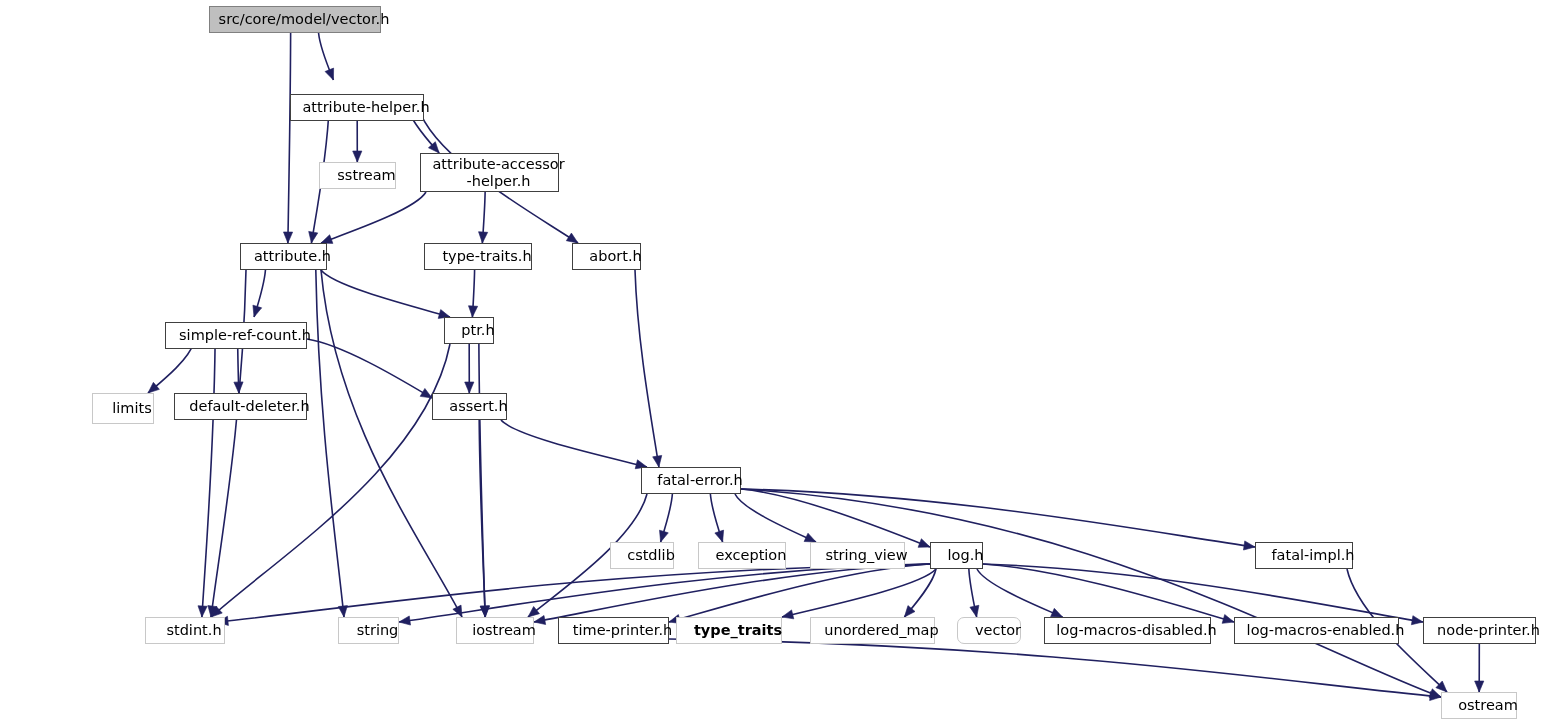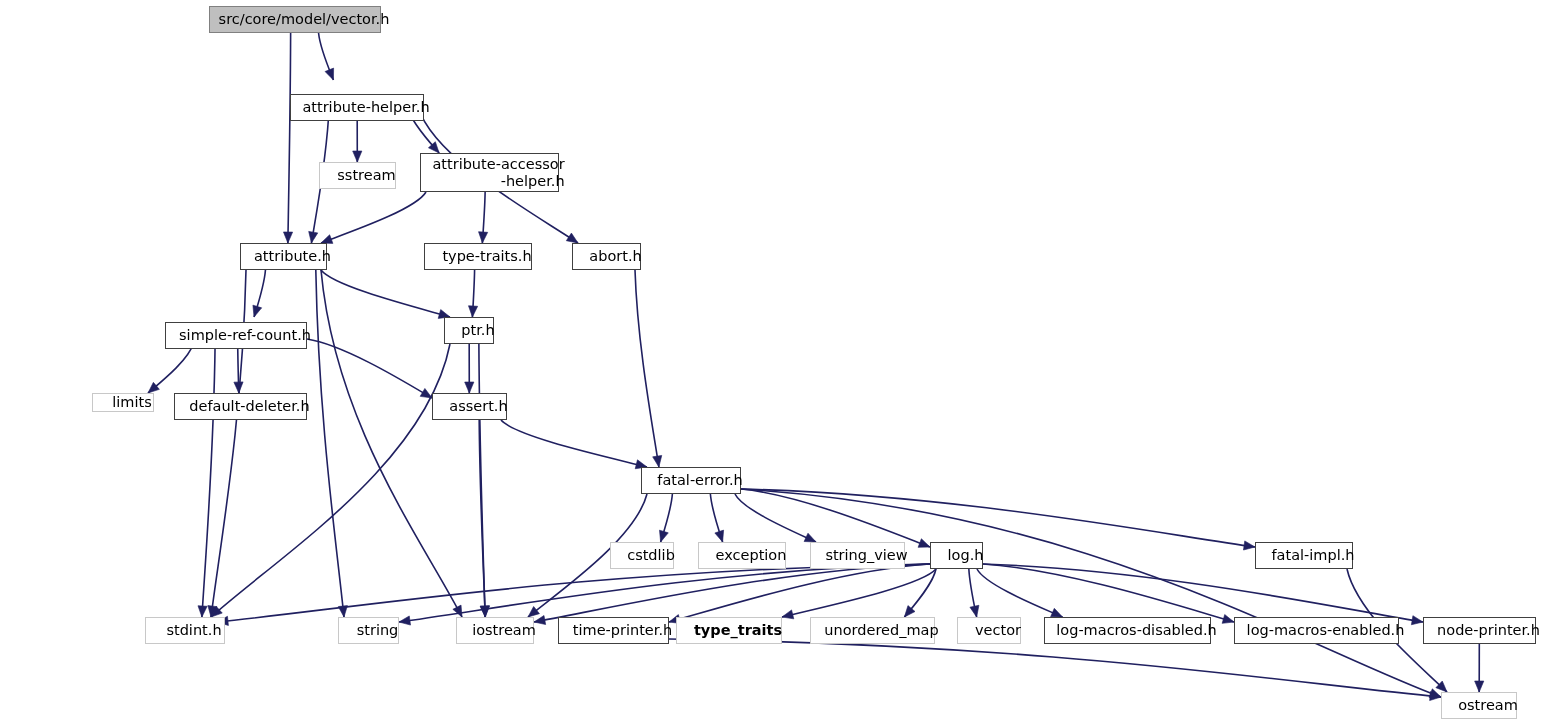--- a/index.html
+++ b/index.html
@@ -240,41 +240,41 @@
       </g>
       <g>
         <path class="edge-path" d="M 1479.31 644 C 1479.298 659.2861566153803, 1479.2236 681.44, 1479.19 692"></path>
         <polygon class="arrow-head" points="1479.19,692 1474.625023107779,680.9854193918476 1483.8249765378848,681.0146919709433"></polygon>
       </g>
     </svg>
   <div id="node-layer">
       <div class="gnode root" style="left: 209px; top: 6px; width: 172px; height: 27px;">src/core/model/vector.h</div>
       <div class="gnode local" style="left: 290px; top: 80px; width: 134px; height: 27px; margin-top: 14px;">attribute-helper.h</div>
       <div class="gnode system" style="left: 319px; top: 162px; width: 77px; height: 27px;">sstream</div>
-      <div class="gnode local" style="left: 420px; top: 153px; width: 139px; height: 39px; text-align: right;">attribute-accessor
+      <div class="gnode local" style="left: 420px; top: 153px; width: 139px; height: 39px;">attribute-accessor
 -helper.h</div>
       <div class="gnode local" style="left: 240px; top: 243px; width: 87px; height: 27px;">attribute.h</div>
       <div class="gnode local" style="left: 424px; top: 243px; width: 108px; height: 27px;">type-traits.h</div>
       <div class="gnode local" style="left: 572px; top: 243px; width: 69px; height: 27px;">abort.h</div>
       <div class="gnode local" style="left: 165px; top: 322px; width: 142px; height: 27px;">simple-ref-count.h</div>
       <div class="gnode local" style="left: 444px; top: 317px; width: 50px; height: 27px;">ptr.h</div>
-      <div class="gnode system" style="left: 92px; top: 393px; width: 62px; height: 19px;">limits</div>
+      <div class="gnode system" style="left: 92px; top: 393px; width: 62px; height: 31px;">limits</div>
       <div class="gnode local" style="left: 174px; top: 393px; width: 133px; height: 27px;">default-deleter.h</div>
       <div class="gnode local" style="left: 432px; top: 393px; width: 75px; height: 27px;">assert.h</div>
       <div class="gnode local" style="left: 641px; top: 467px; width: 100px; height: 27px;">fatal-error.h</div>
       <div class="gnode system" style="left: 610px; top: 542px; width: 64px; height: 27px;">cstdlib</div>
       <div class="gnode system" style="left: 698px; top: 542px; width: 88px; height: 27px;">exception</div>
       <div class="gnode system" style="left: 810px; top: 542px; width: 95px; height: 27px;">string_view</div>
       <div class="gnode local" style="left: 930px; top: 542px; width: 53px; height: 27px;">log.h</div>
       <div class="gnode local" style="left: 1255px; top: 542px; width: 98px; height: 27px;">fatal-impl.h</div>
       <div class="gnode system" style="left: 145px; top: 617px; width: 80px; height: 27px;">stdint.h</div>
       <div class="gnode system" style="left: 338px; top: 617px; width: 61px; height: 27px;">string</div>
       <div class="gnode system" style="left: 456px; top: 617px; width: 78px; height: 27px;">iostream</div>
       <div class="gnode local" style="left: 558px; top: 617px; width: 111px; height: 27px;">time-printer.h</div>
       <div class="gnode system" style="left: 676px; top: 617px; width: 106px; height: 27px; font-weight: bold;">type_traits</div>
       <div class="gnode system" style="left: 810px; top: 617px; width: 125px; height: 27px;">unordered_map</div>
-      <div class="gnode system" style="left: 957px; top: 617px; width: 64px; height: 27px;">vector</div>
+      <div class="gnode system" style="left: 957px; top: 617px; width: 64px; height: 27px; border-radius: 7px;">vector</div>
       <div class="gnode local" style="left: 1044px; top: 617px; width: 167px; height: 27px;">log-macros-disabled.h</div>
       <div class="gnode local" style="left: 1234px; top: 617px; width: 165px; height: 27px;">log-macros-enabled.h</div>
       <div class="gnode local" style="left: 1423px; top: 617px; width: 113px; height: 27px;">node-printer.h</div>
       <div class="gnode system" style="left: 1441px; top: 692px; width: 76px; height: 27px;">ostream</div>
     </div>
 </div>
 
 </body></html>

